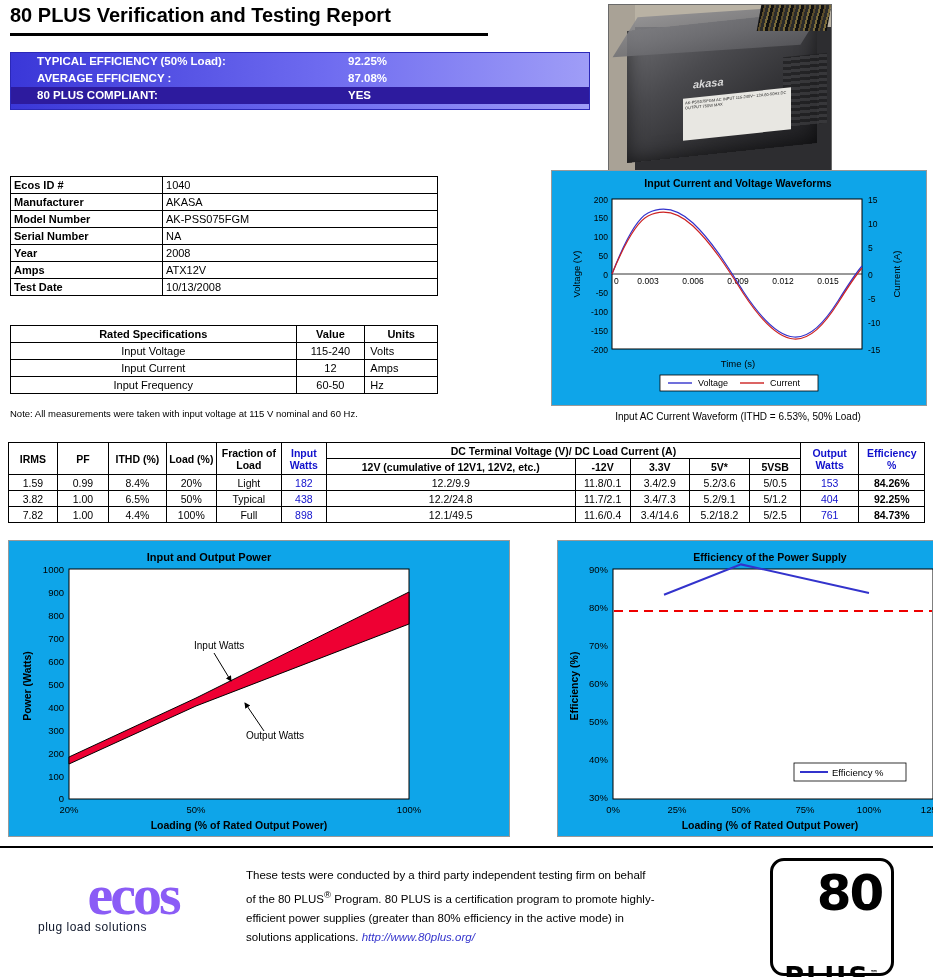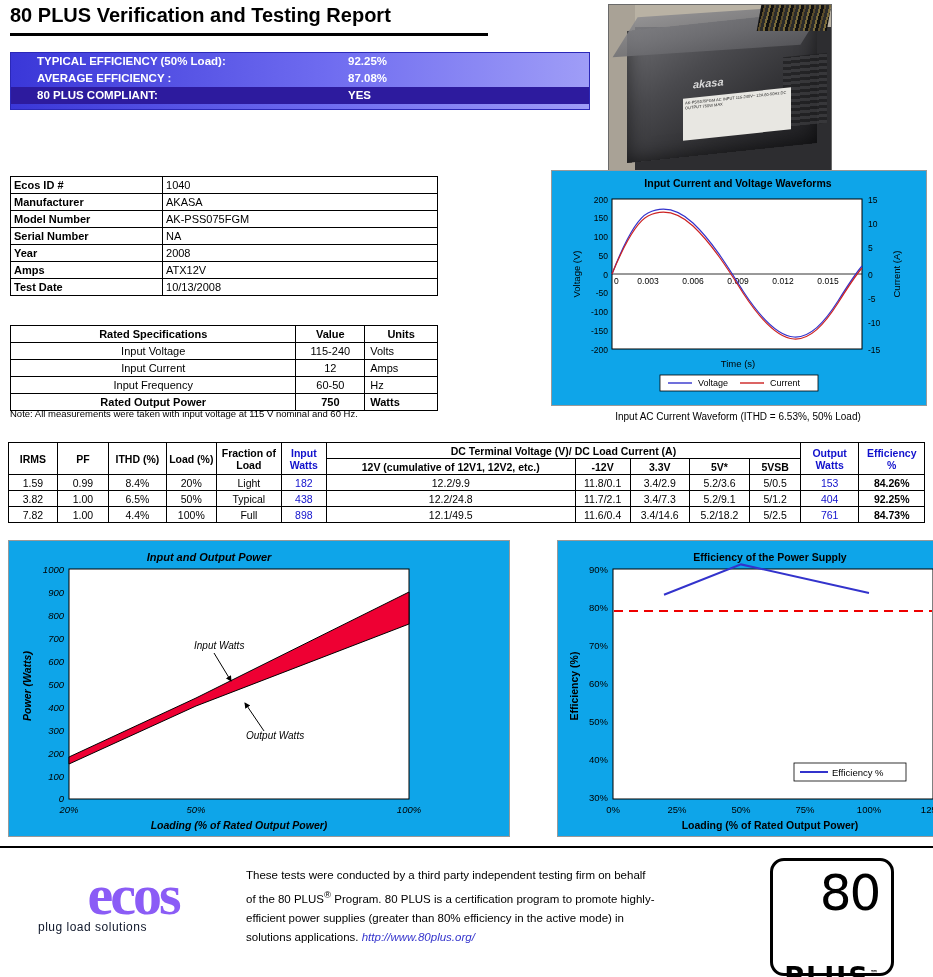--- a/index.html
+++ b/index.html
@@ -112,41 +112,41 @@
   .datatbl th { font-weight: bold; }
   .blue { color: #1111cc; }
   .datatbl .lbold { font-weight: bold; }
 
   
   .chartbox { position: absolute; border: 1px solid #999; background: #0ea5e9; }
 
   #waveform-chart { left: 551px; top: 170px; width: 374px; height: 234px; }
   #wf-caption { position: absolute; left: 551px; top: 411px; width: 374px; text-align: center; font-size: 10px; }
 
-  #power-chart { left: 8px; top: 540px; width: 500px; height: 295px; font-style: italic; }
+  #power-chart { left: 8px; top: 540px; width: 500px; height: 295px; }
   #eff-chart { left: 521px; top: 540px; width: 404px; height: 295px; margin-left: 36px; }
 
   
   .footer-rule { position: absolute; left: 0; top: 846px; width: 933px; height: 2px; background: #000; }
   .ecos-logo { position: absolute; left: 38px; top: 866px; width: 190px; height: 80px; }
   .ecos-text {
     font-family: Liberation Serif, serif;
     font-weight: bold; font-size: 58px; color: #8b5cf6; letter-spacing: -3px;
     line-height: 58px;
     text-align: center;
   }
   .ecos-sub { font-size: 12px; color: #0f172a; letter-spacing: .5px; margin-top: -4px; }
   .footer-para { position: absolute; left: 246px; top: 866px; width: 500px; font-size: 11.5px; line-height: 19px; }
   .footer-para a { color: #3333cc; font-style: italic; text-decoration: none; }
   .plus-logo {
     position: absolute; left: 770px; top: 858px; width: 118px; height: 112px;
     border: 3px solid #000; border-radius: 14px;
     text-align: center;
   }
-  .plus-80 { font-family: "DejaVu Sans", sans-serif; font-weight: normal; font-size: 50px; line-height: 52px; margin-top: 6px; letter-spacing: -2px; padding-left: 35px;}
+  .plus-80 { font-family: "DejaVu Sans", sans-serif; font-weight: bold; font-size: 50px; line-height: 52px; margin-top: 6px; letter-spacing: -2px; padding-left: 35px;}
   .plus-word { font-family: "DejaVu Sans", sans-serif; font-weight: bold; font-size: 27px; line-height: 28px; letter-spacing: 2px; margin-top: 41px; }
   .plus-tm { font-size: 8px; vertical-align: super; }
 </style>
 </head>
 <body>
 
 <div class="page">
 
   <div class="title">80 PLUS Verification and Testing Report</div>
   <div class="title-rule"></div>
@@ -224,25 +224,20 @@
     </tr>
     <tr>
       <td class="name">Input Current</td>
       <td class="val">12</td>
       <td class="unit">Amps</td>
     </tr>
     <tr>
       <td class="name">Input Frequency</td>
       <td class="val">60-50</td>
       <td class="unit">Hz</td>
-    </tr>
-    <tr>
-      <td class="name bold">Rated Output Power</td>
-      <td class="val bold">750</td>
-      <td class="unit bold">Watts</td>
     </tr>
   </tbody>
     </table>
   <div class="note">Note: All measurements were taken with input voltage at 115 V nominal and 60 Hz.</div>
 
   <table class="tbl datatbl">
     <tbody>
         <tr>
       <th rowspan="2" style="width:46px">
         <span>IRMS</span>

